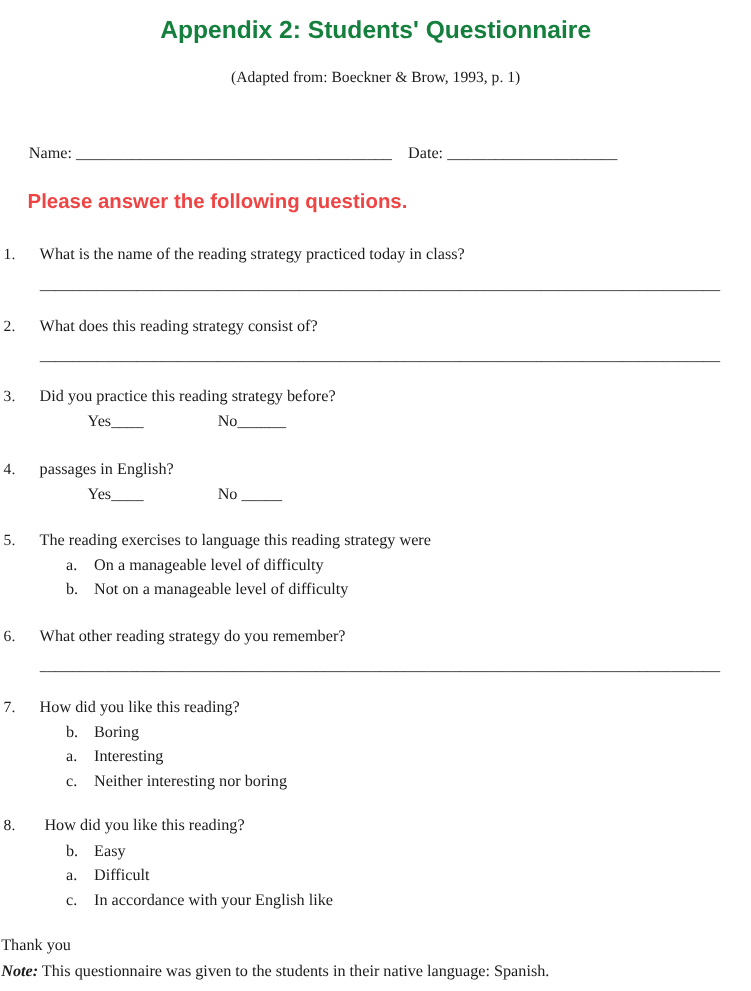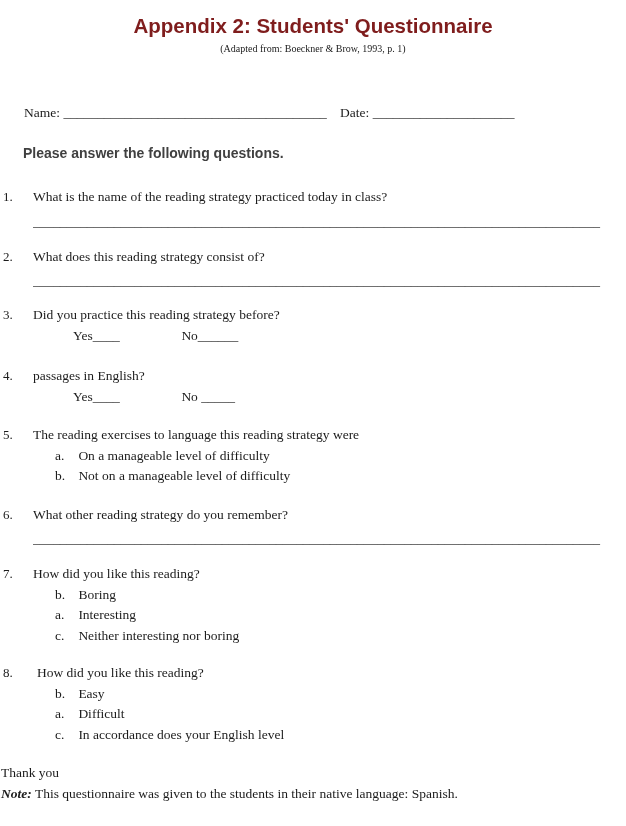--- a/index.html
+++ b/index.html
@@ -11,41 +11,41 @@
     box-sizing:border-box;
     padding-top:13px;
     overflow:hidden;
   }
   .center { text-align:center; }
   .doc-title {
     font-family:"Liberation Sans", sans-serif;
     font-weight:bold;
     font-size:20.5px;
     line-height:26px;
-    color:#7f1d1d;
+    color:#15803d;
     margin:0;
   }
   .doc-subtitle {
-    font-size:10px;
+    font-size:13px;
     line-height:16px;
-    margin-top:2px;
+    margin-top:17px;
   }
   .name-row {
     margin:46px 0 0 24px;
     line-height:20px;
     white-space:nowrap;
   }
   .date-label { margin-left:10px; }
   .instructions {
     margin:22px 0 0 23px;
     font-family:"Liberation Sans", sans-serif;
     font-weight:bold;
-    font-size:14px;
+    font-size:17px;
     line-height:16px;
-    color:#404040;
+    color:#ef4444;
   }
   .questions { margin-top:26px; }
   .q { display:flex; }
   .qnum {
     flex:0 0 33px;
     width:33px;
     box-sizing:border-box;
     padding-left:3px;
     font-size:13px;
     line-height:20.5px;
@@ -185,21 +185,21 @@
         <div class="opt">
           <span class="opt-marker">b.</span>
           <span>Easy</span>
         </div>
         <div class="opt">
           <span class="opt-marker">a.</span>
           <span>Difficult</span>
         </div>
         <div class="opt">
           <span class="opt-marker">c.</span>
-          <span>In accordance does your English level</span>
+          <span>In accordance with your English like</span>
         </div>
       </div>
     </div>
 
   </div>
 
   <div class="footer">
     <div>Thank you</div>
     <div><span class="note-label">Note:</span><span> This questionnaire was given to the students in their native language: Spanish.</span></div>
   </div>

